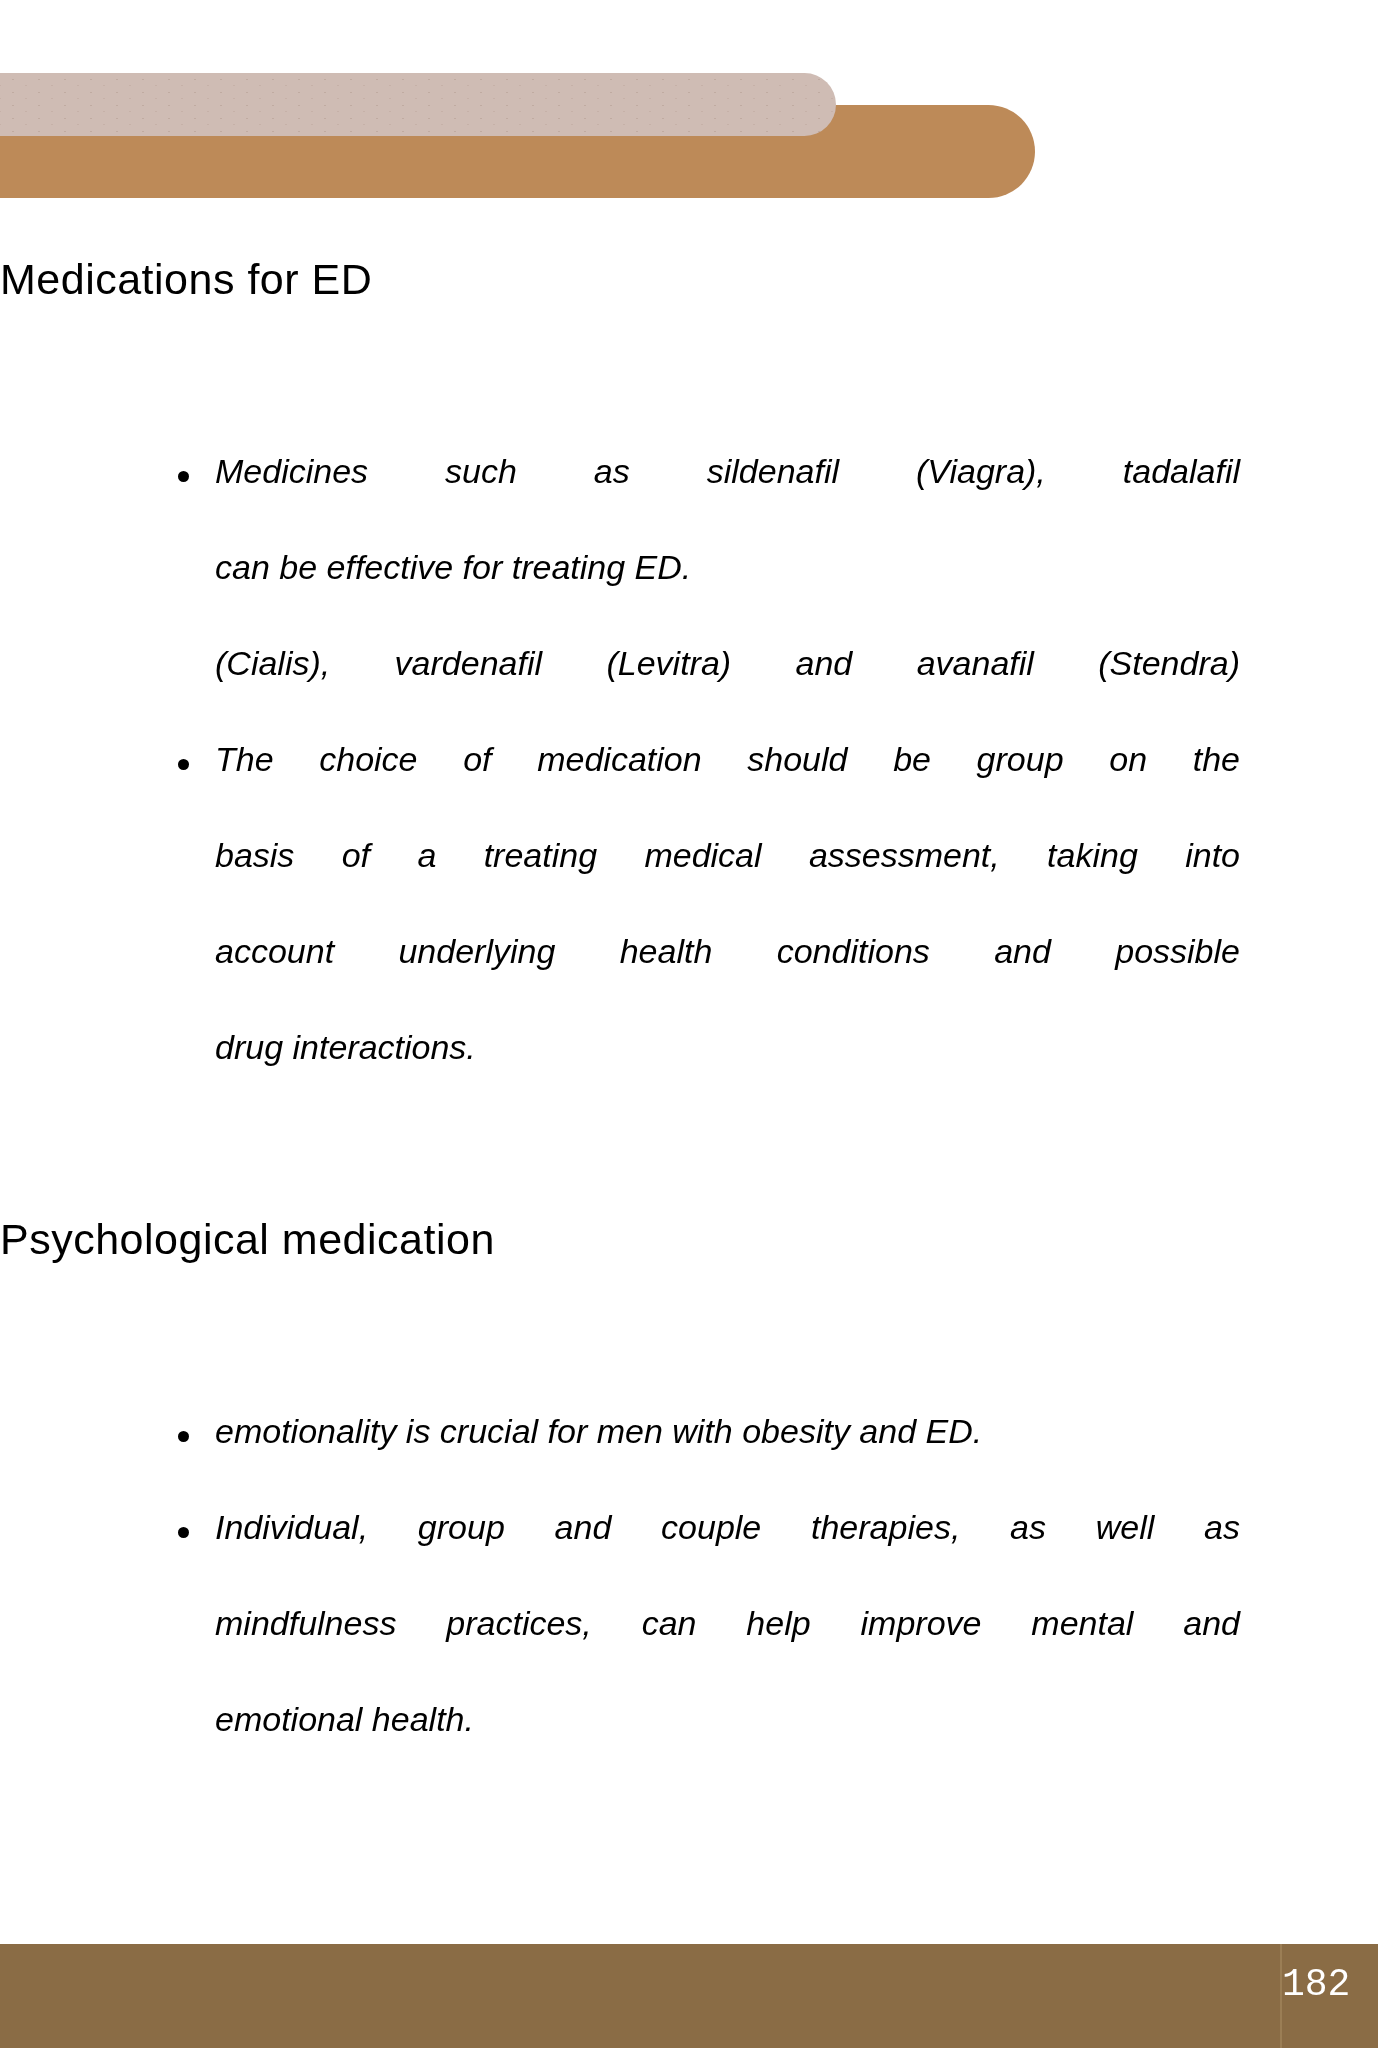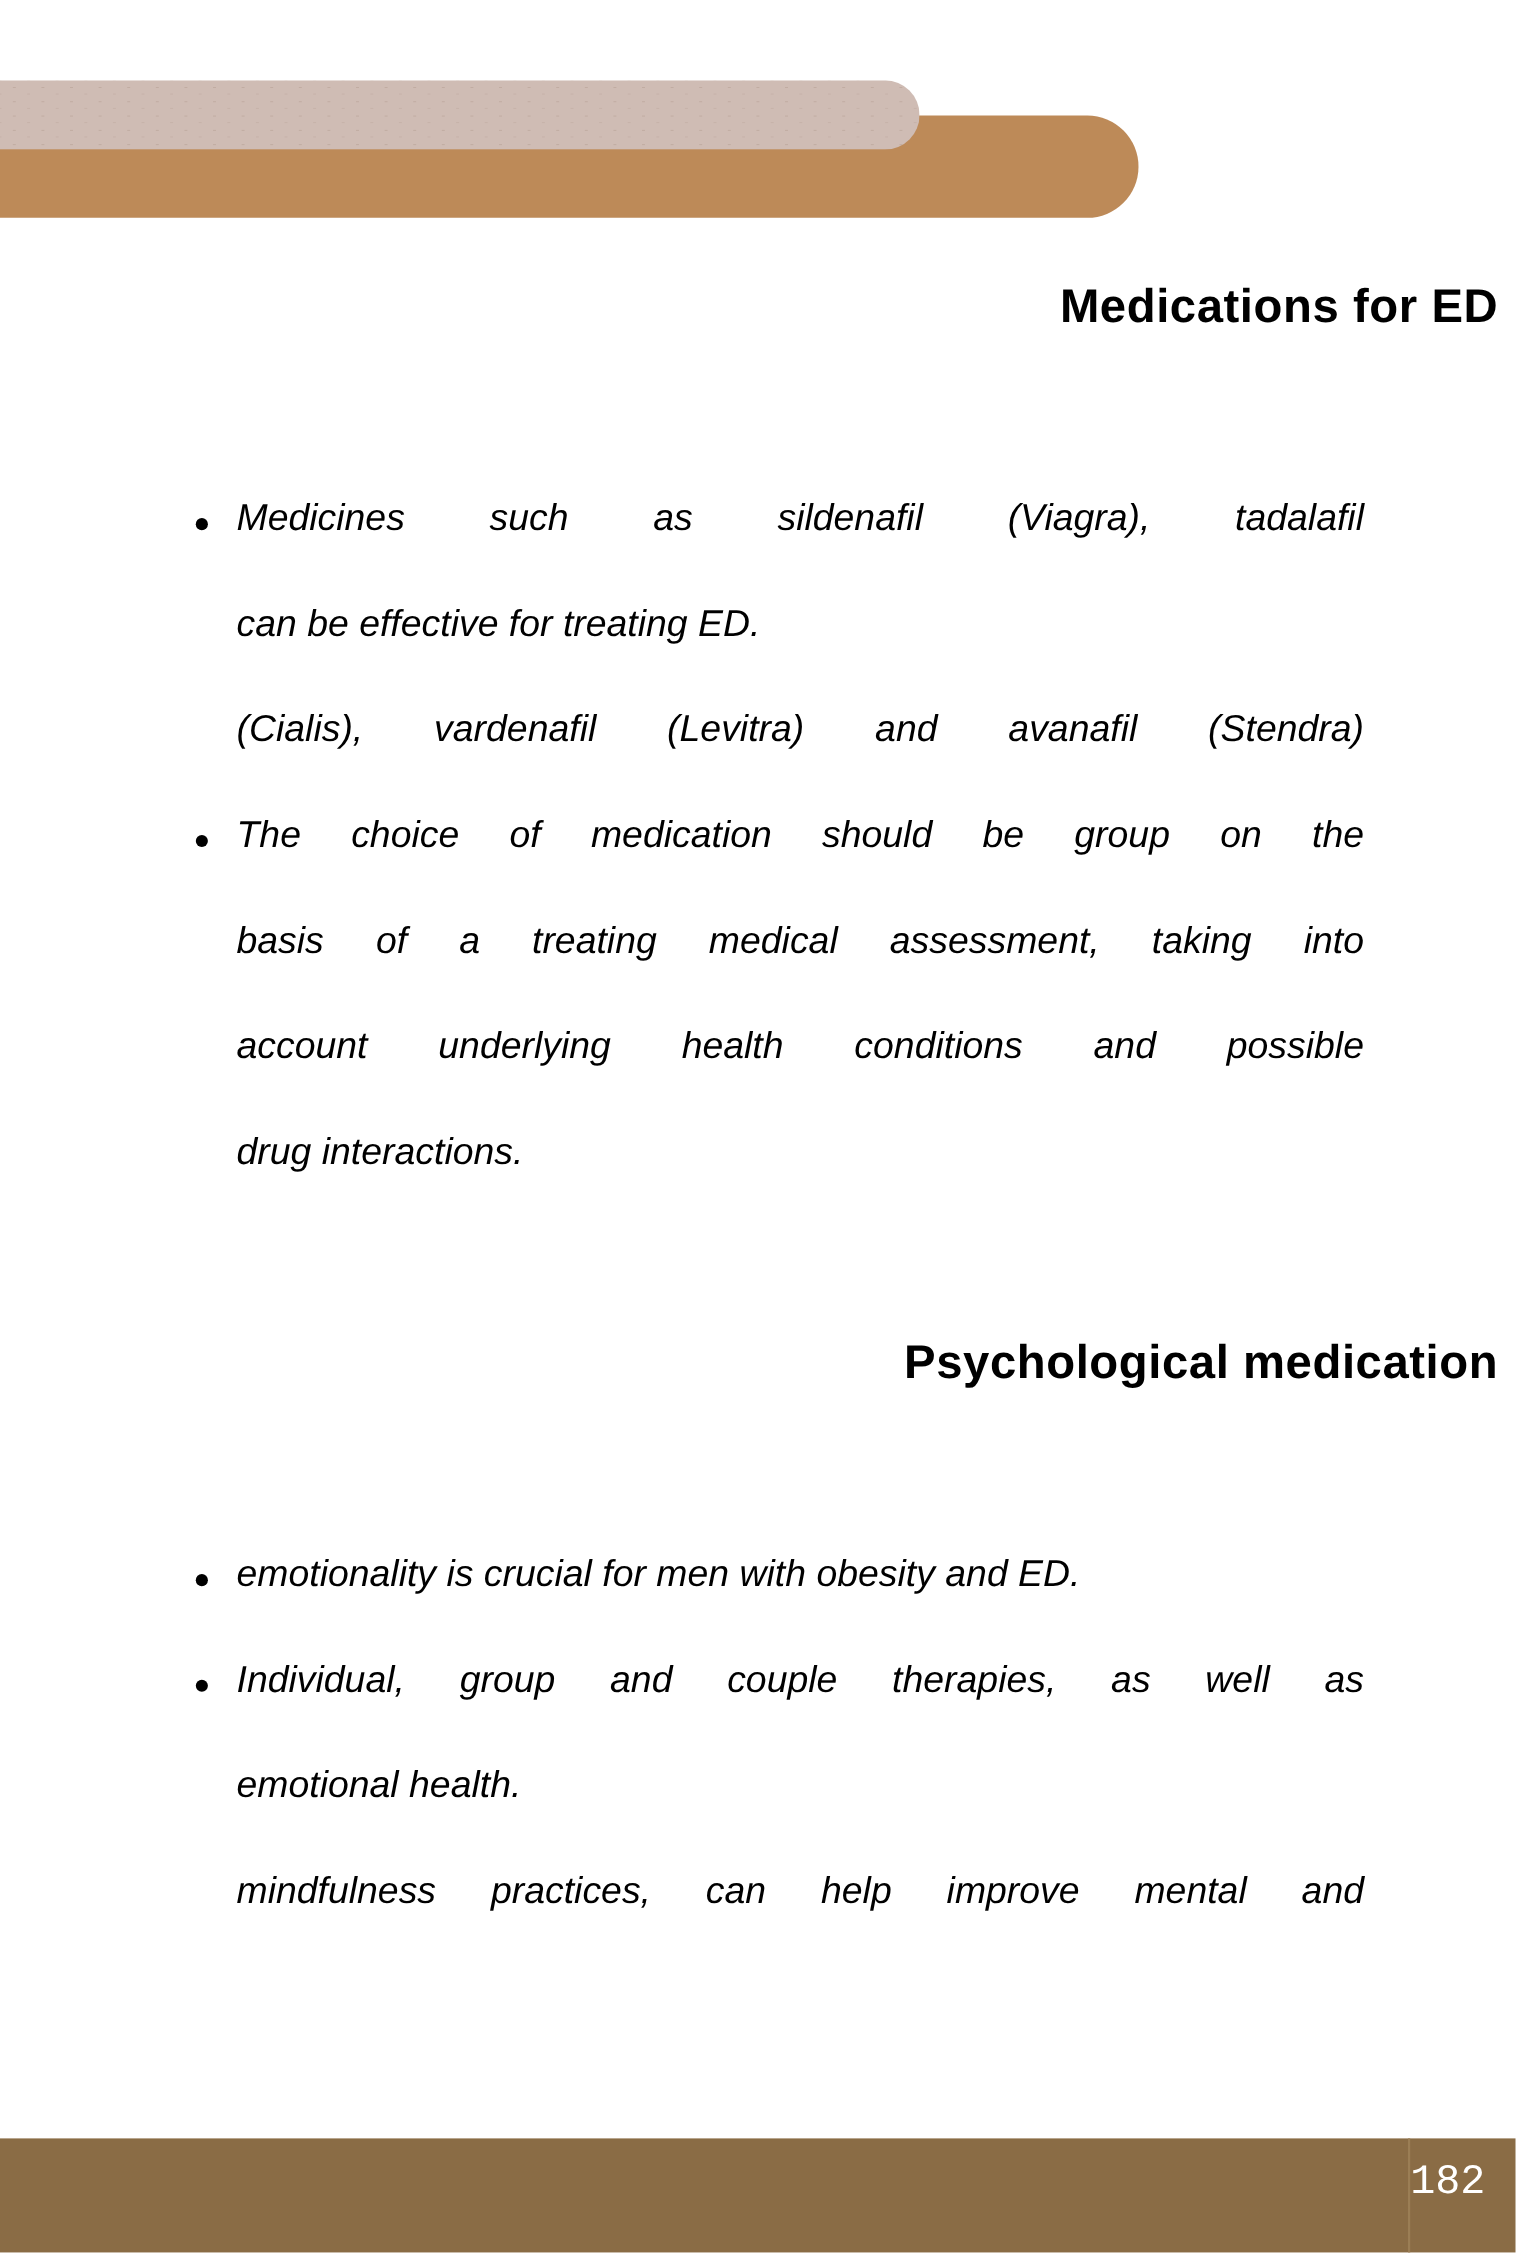--- a/index.html
+++ b/index.html
@@ -38,26 +38,26 @@
   }
 
   
   .content {
     position: absolute;
     left: 0; top: 231px;
     width: 1378px;
     z-index: 3;
   }
   .heading {
-    margin: 0 16px 96px 0;
+    margin: 0 1px 96px 0;
     height: 96px;
     line-height: 96px;
-    text-align: right;
+    text-align: left;
     font-size: 43px;
-    font-weight: bold;
+    font-weight: normal;
     letter-spacing: 0.5px;
   }
   .section-2 .heading { margin-top: 96px; }
 
   .bullets {
     margin-left: 215px;
     margin-right: 138px;
   }
   .bullet-item { position: relative; }
   .bullet-marker {
@@ -135,22 +135,22 @@
     <div class="section section-2">
       <h1 class="heading">Psychological medication</h1>
       <div class="bullets">
           <div class="bullet-item">
             <span class="bullet-marker"></span>
             <div class="text-line line-last">emotionality is crucial for men with obesity and ED.</div>
           </div>
           <div class="bullet-item">
             <span class="bullet-marker"></span>
             <div class="text-line line-just">Individual, group and couple therapies, as well as</div>
+            <div class="text-line line-just">mindfulness practices, can help improve mental and</div>
             <div class="text-line line-last">emotional health.</div>
-            <div class="text-line line-just">mindfulness practices, can help improve mental and</div>
           </div>
         </div>
     </div>
 
   </div>
 
   <div class="footer">
     <div class="footer-divider"></div>
     <div class="footer-page-num">182</div>
   </div>

